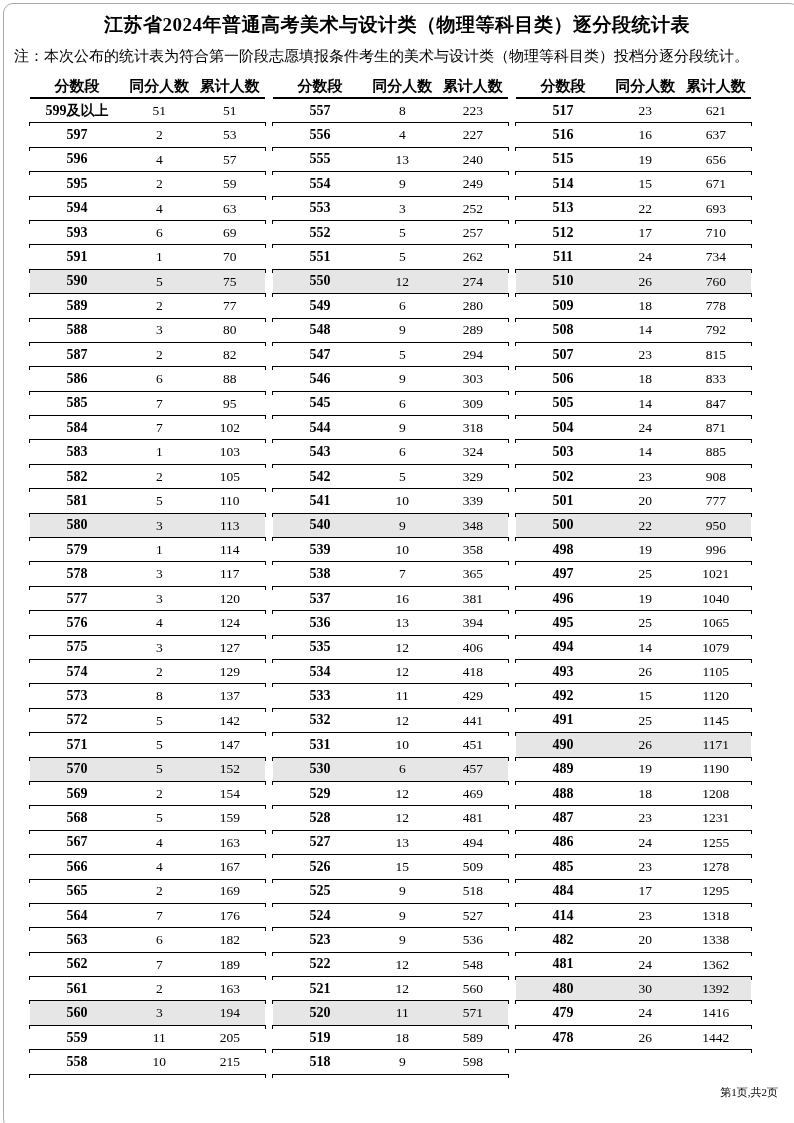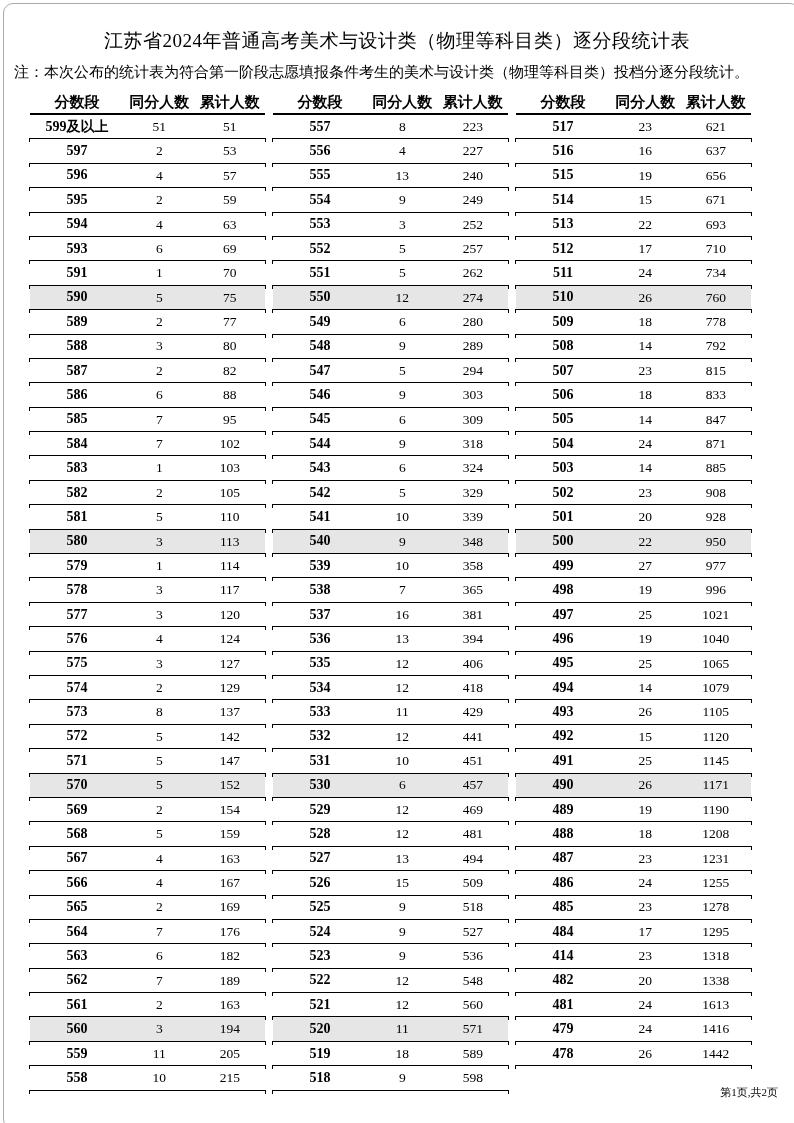--- a/index.html
+++ b/index.html
@@ -12,24 +12,24 @@
     overflow: hidden;
   }
   .page-border {
     position: absolute;
     left: 3px; top: 3px; right: -6px; bottom: -6px;
     border: 1px solid #aaaaaa;
     border-radius: 10px;
     pointer-events: none;
   }
   .doc-title {
-    padding-top: 28px;
+    padding-top: 12px;
     text-align: center;
     font-size: 19px;
-    font-weight: normal;
+    font-weight: bold;
     letter-spacing: 0.5px;
   }
   .doc-note {
     margin-top: 9px;
     margin-left: 14px;
     font-size: 15px;
     height: 17px;
   }
   .tables-wrap {
     margin-top: 12px;
@@ -593,33 +593,28 @@
           <div class="cell c2">885</div>
         </div>
         <div class="trow">
           <div class="cell c0">502</div>
           <div class="cell c1">23</div>
           <div class="cell c2">908</div>
         </div>
         <div class="trow">
           <div class="cell c0">501</div>
           <div class="cell c1">20</div>
-          <div class="cell c2">928</div>
+          <div class="cell c2">777</div>
         </div>
         <div class="trow shaded">
           <div class="cell c0">500</div>
           <div class="cell c1">22</div>
           <div class="cell c2">950</div>
         </div>
         <div class="trow">
-          <div class="cell c0">499</div>
-          <div class="cell c1">27</div>
-          <div class="cell c2">977</div>
-        </div>
-        <div class="trow">
           <div class="cell c0">498</div>
           <div class="cell c1">19</div>
           <div class="cell c2">996</div>
         </div>
         <div class="trow">
           <div class="cell c0">497</div>
           <div class="cell c1">25</div>
           <div class="cell c2">1021</div>
         </div>
         <div class="trow">
@@ -693,21 +688,26 @@
           <div class="cell c2">1318</div>
         </div>
         <div class="trow">
           <div class="cell c0">482</div>
           <div class="cell c1">20</div>
           <div class="cell c2">1338</div>
         </div>
         <div class="trow">
           <div class="cell c0">481</div>
           <div class="cell c1">24</div>
-          <div class="cell c2">1613</div>
+          <div class="cell c2">1362</div>
+        </div>
+        <div class="trow shaded">
+          <div class="cell c0">480</div>
+          <div class="cell c1">30</div>
+          <div class="cell c2">1392</div>
         </div>
         <div class="trow">
           <div class="cell c0">479</div>
           <div class="cell c1">24</div>
           <div class="cell c2">1416</div>
         </div>
         <div class="trow">
           <div class="cell c0">478</div>
           <div class="cell c1">26</div>
           <div class="cell c2">1442</div>

